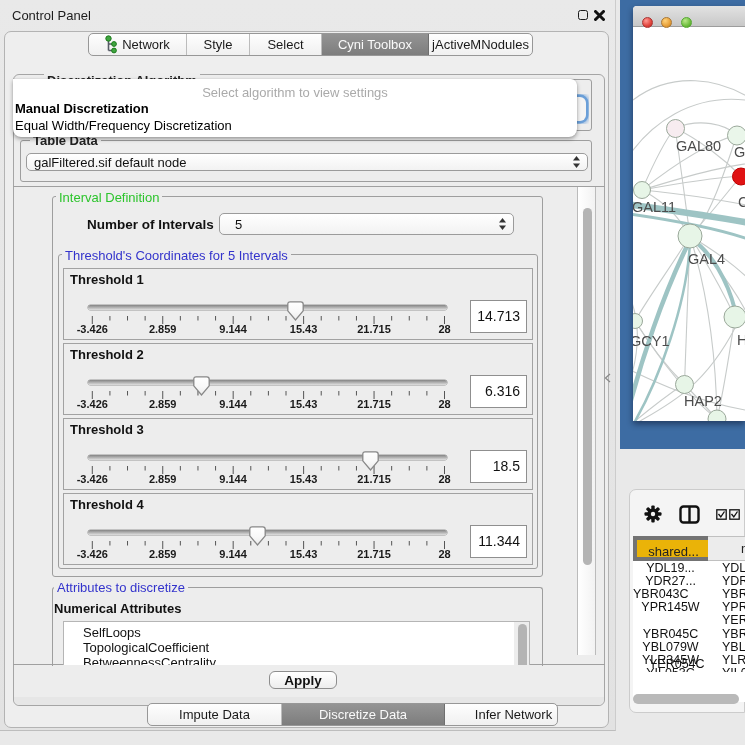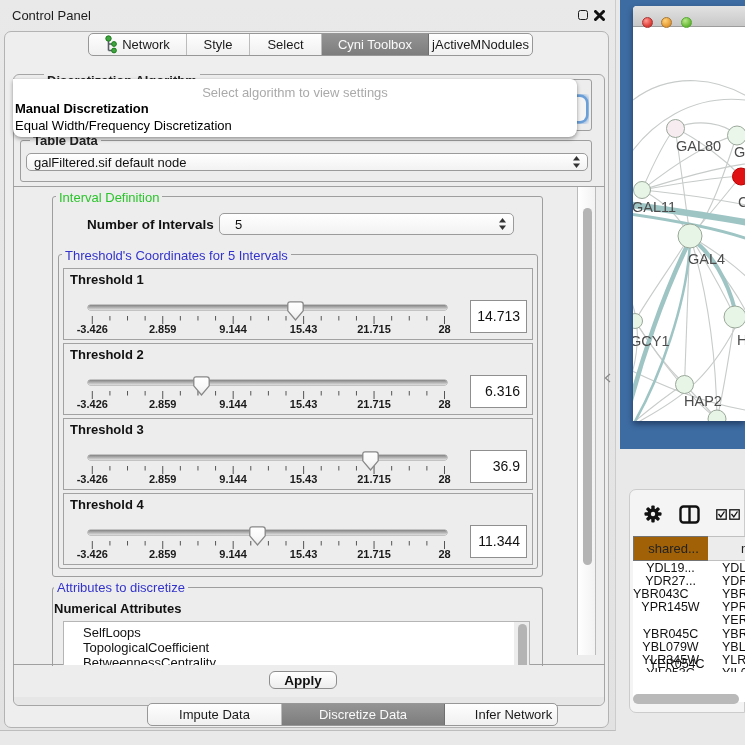--- a/index.html
+++ b/index.html
@@ -275,21 +275,21 @@
           <svg style="position:absolute; left:298.1px; top:32px;" width="17" height="20" viewBox="0 0 17 20">
     <defs>
               <linearGradient id="tg2" x1="0" y1="0" x2="0" y2="1">
       <stop offset="0" stop-color="#ffffff"></stop>
                 <stop offset="0.55" stop-color="#f8f8f8"></stop>
                 <stop offset="1" stop-color="#ebebeb"></stop>
               </linearGradient>
             </defs>
     <path d="M3.2,0.8 L13.8,0.8 Q16.2,0.8 16.2,3.2 L16.2,9.8 L8.5,19 L0.8,9.8 L0.8,3.2 Q0.8,0.8 3.2,0.8 Z" fill="url(#tg2)" stroke="#878787" stroke-width="1.3"></path>
           </svg>
-          <div class="valbox">36.9</div>
+          <div class="valbox">18.5</div>
         </div>
         <div class="throw" style="top:493px;">
           <div class="thtitle">Threshold 4</div>
           <div class="track"></div>
           <svg style="position:absolute; left:21px; top:47px;" width="366" height="9" viewBox="0 0 366 9">
             <line x1="7.299999999999997" y1="0" x2="7.299999999999997" y2="8" stroke="#555" stroke-width="1"></line>
             <line x1="24.909999999999997" y1="0" x2="24.909999999999997" y2="4.5" stroke="#555" stroke-width="1"></line>
             <line x1="42.519999999999996" y1="0" x2="42.519999999999996" y2="4.5" stroke="#555" stroke-width="1"></line>
             <line x1="60.129999999999995" y1="0" x2="60.129999999999995" y2="4.5" stroke="#555" stroke-width="1"></line>
             <line x1="77.74" y1="0" x2="77.74" y2="8" stroke="#555" stroke-width="1"></line>
@@ -448,21 +448,21 @@
   <svg class="abs" style="left:86px; top:19px;" width="24" height="11" viewBox="0 0 24 11">
     <g fill="none" stroke="#111" stroke-width="1.3">
       <rect x="0.8" y="0.8" width="9.4" height="9.4"></rect>
       <rect x="13.8" y="0.8" width="9.4" height="9.4"></rect>
       <path d="M2.5,5 L4.8,7.8 L8.5,2.5"></path>
           <path d="M15.5,5 L17.8,7.8 L21.5,2.5"></path>
     </g>
   </svg>
 
   <div class="abs" style="left:3px; top:46px; width:113px; height:136px; background:#ffffff; overflow:hidden;">
-    <div class="abs" style="left:0; top:0; width:81px; height:25px; background:#a16207; border:1px solid #737373; font-size:13px; color:#222; text-align:center; line-height:24px;">shared...</div>
+    <div class="abs" style="left:0; top:0; width:81px; height:25px; background:#eab308; border:4px solid #737373; font-size:13px; color:#222; text-align:center; line-height:24px;">shared...</div>
     <div class="abs" style="left:75px; top:0; width:38px; height:25px; background:#ececec; border:1px solid #c0c0c0; border-left:none; font-size:13px; color:#222; line-height:24px; overflow:hidden;">
           <span style="position:absolute; left:33px;">n</span>
         </div>
     <div id="trows" class="abs" style="left:0; top:25px; width:113px;">
           <div style="position:absolute; left:0; top:0px; width:113px; height:13.1px; font-size:12.5px; color:#111;">
     <span style="position:absolute; left:0; width:75px; text-align:center;">YDL19...</span>
     <span style="position:absolute; left:89px;">YDL1</span>
           </div>
           <div style="position:absolute; left:0; top:13.1px; width:113px; height:13.1px; font-size:12.5px; color:#111;">
     <span style="position:absolute; left:0; width:75px; text-align:center;">YDR27...</span>

